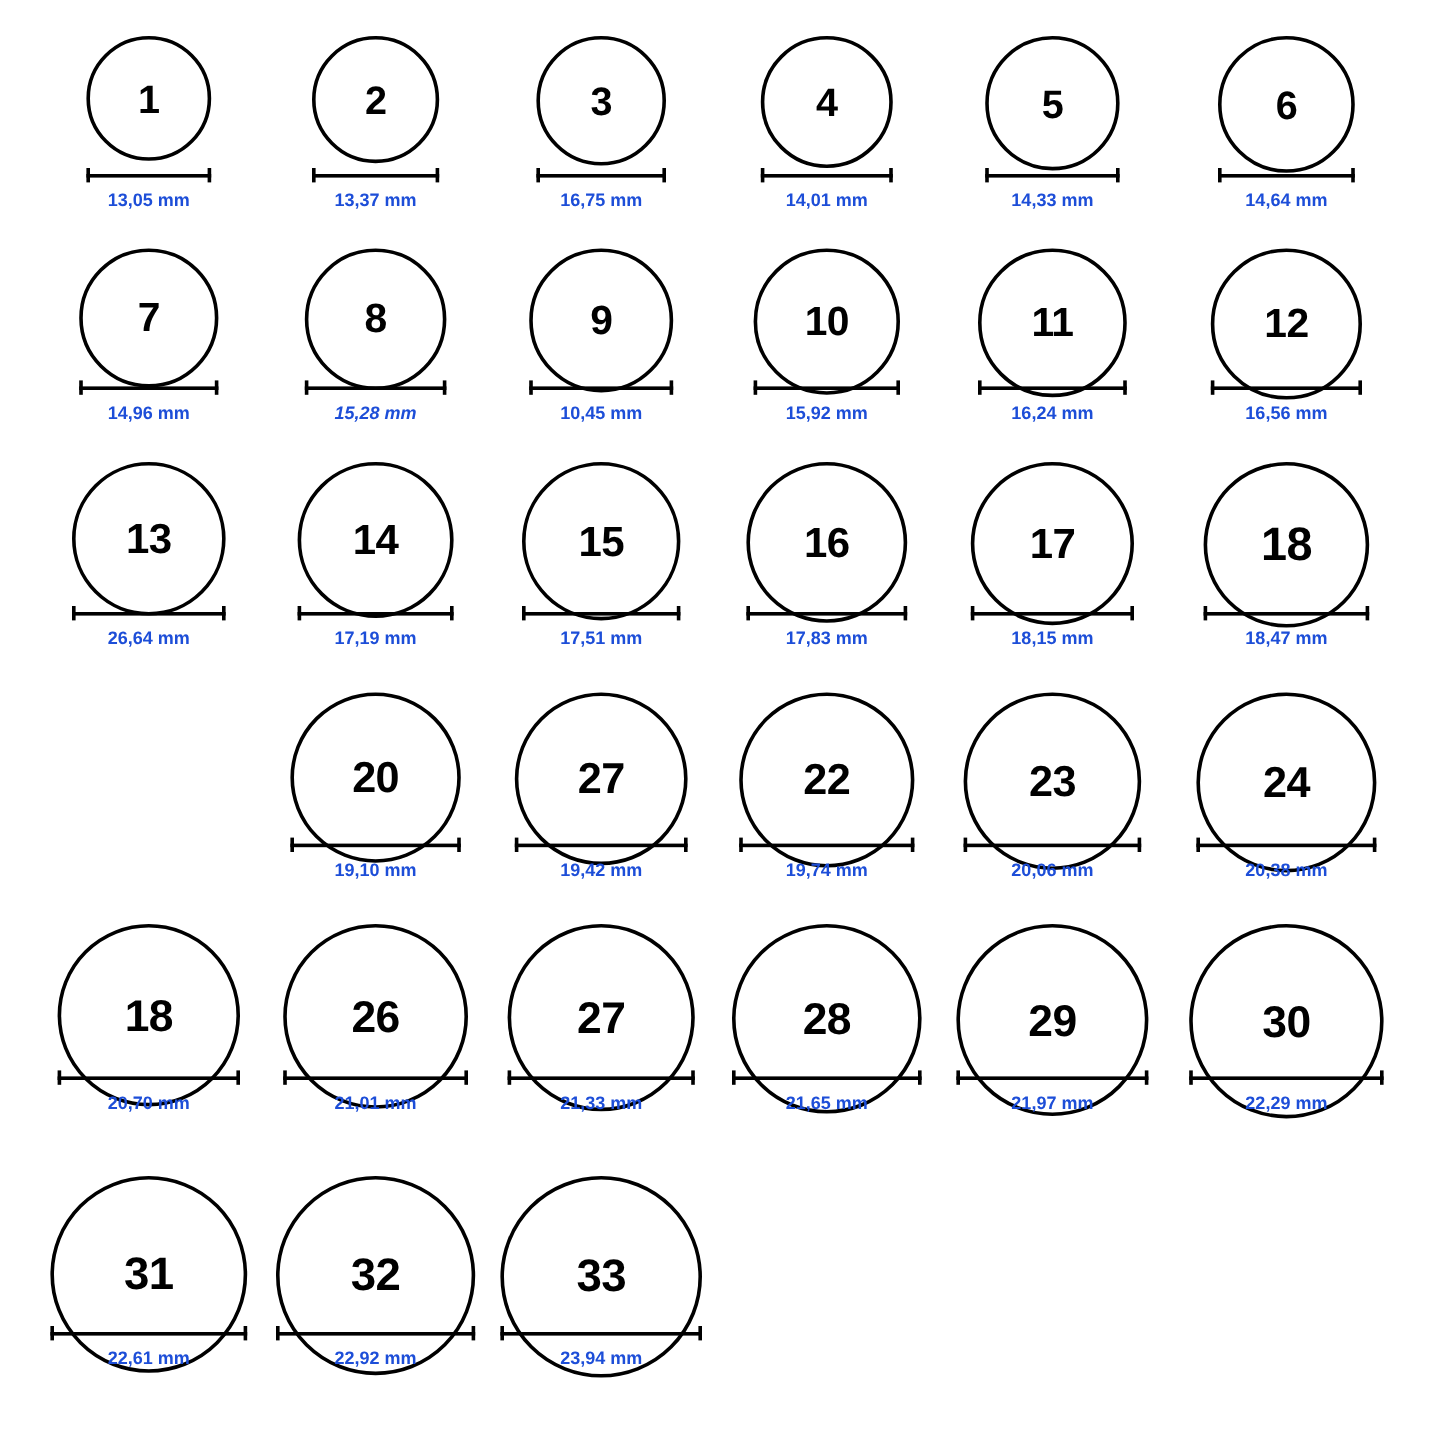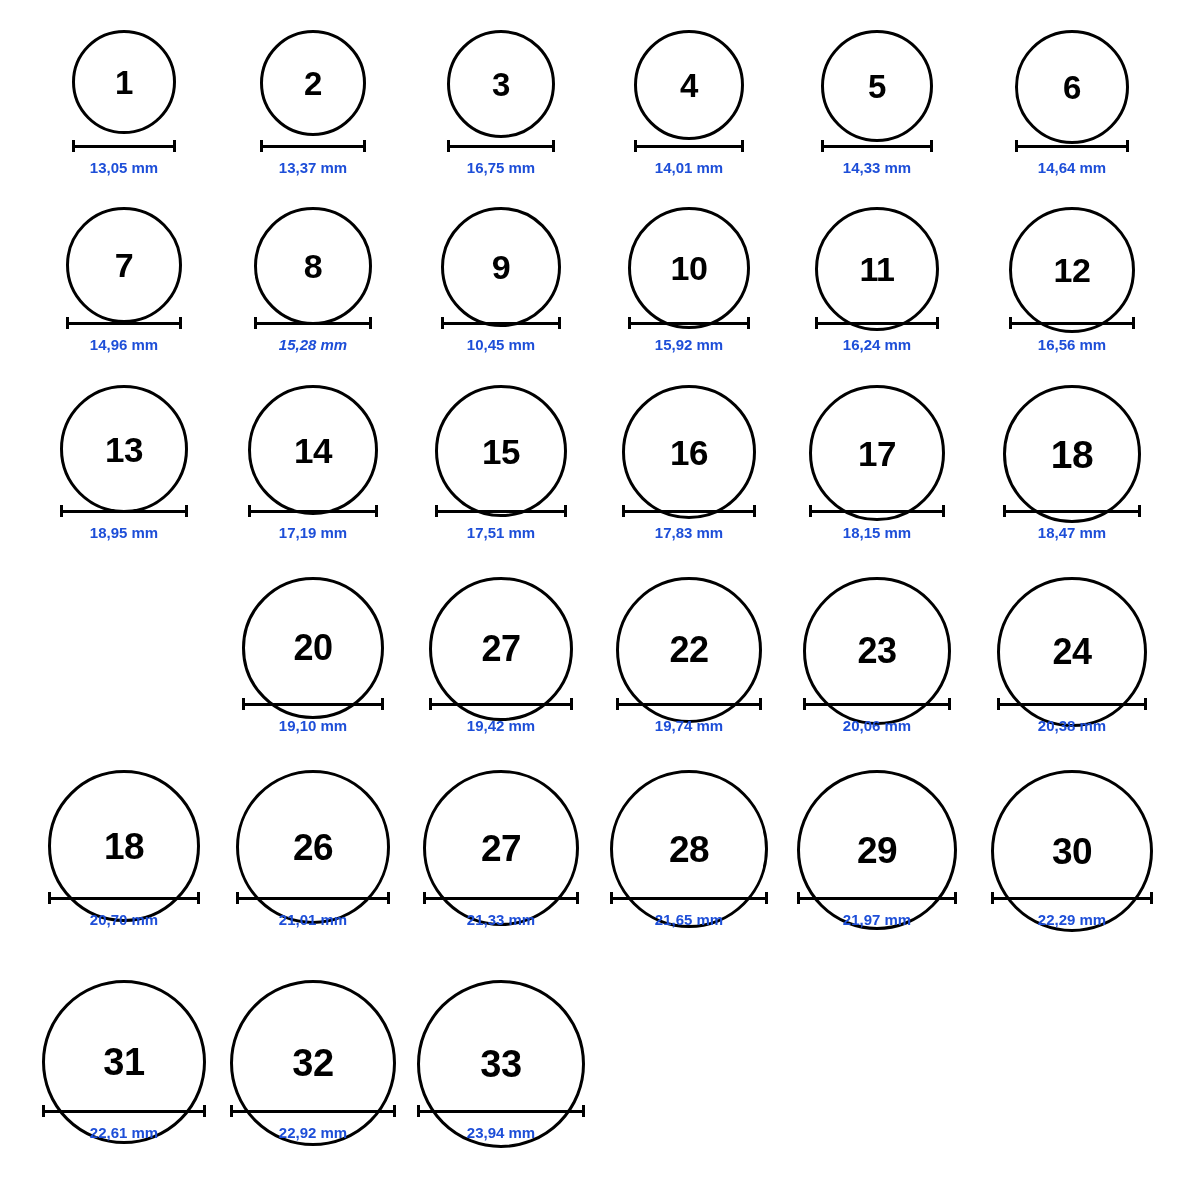--- a/index.html
+++ b/index.html
@@ -205,21 +205,21 @@
       <div class="mm-label" style="position: absolute; top: 130px; left: 0px; width: 220px; text-align: center;">16,56 mm</div>
     </div>
     <div class="size-cell" style="left: 14px; top: 385px; width: 220px;">
       <div class="ring-circle" style="width: 128px; height: 128px;">
         <span class="ring-number" style="font-size: 35px;">13</span>
       </div>
       <div class="ruler" style="position: absolute; width: 128px; left: 46px; top: 120px;">
         <div class="cap"></div>
         <div class="cap"></div>
       </div>
-      <div class="mm-label" style="position: absolute; top: 140px; left: 0px; width: 220px; text-align: center;">18,95 mm</div>
+      <div class="mm-label" style="position: absolute; top: 140px; left: 0px; width: 220px; text-align: center;">26,64 mm</div>
     </div>
     <div class="size-cell" style="left: 203px; top: 385px; width: 220px;">
       <div class="ring-circle" style="width: 130px; height: 130px;">
         <span class="ring-number" style="font-size: 35px;">14</span>
       </div>
       <div class="ruler" style="position: absolute; width: 130px; left: 45px; top: 120px;">
         <div class="cap"></div>
         <div class="cap"></div>
       </div>
       <div class="mm-label" style="position: absolute; top: 140px; left: 0px; width: 220px; text-align: center;">17,19 mm</div>

